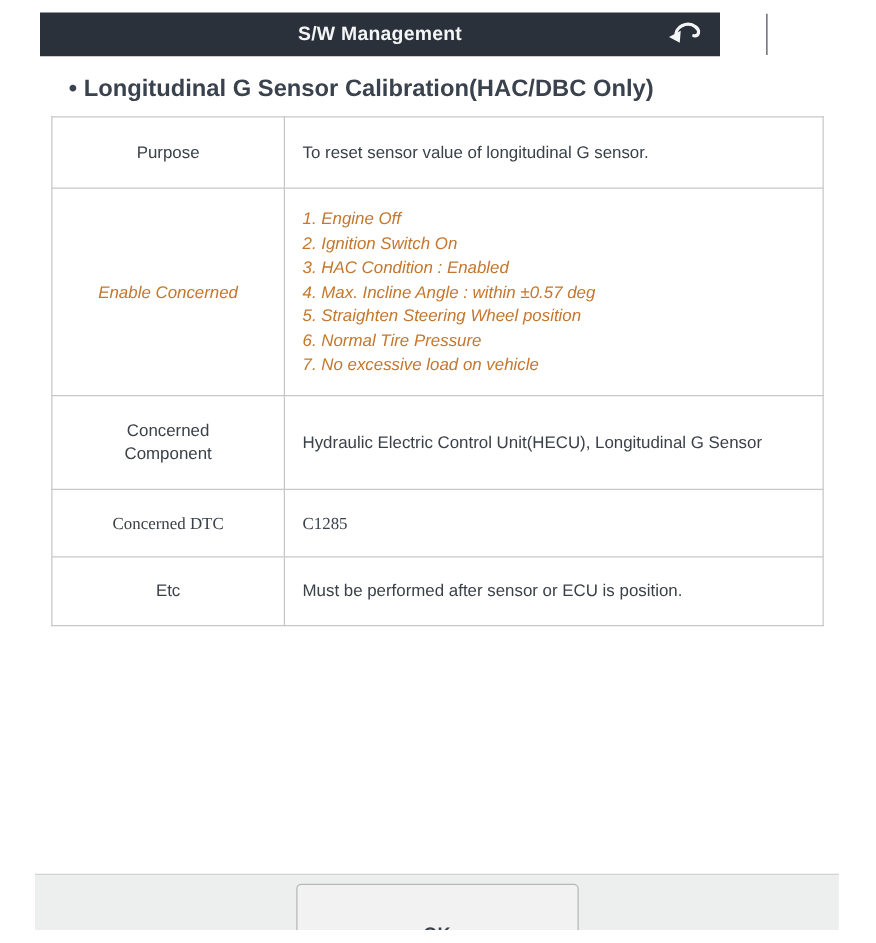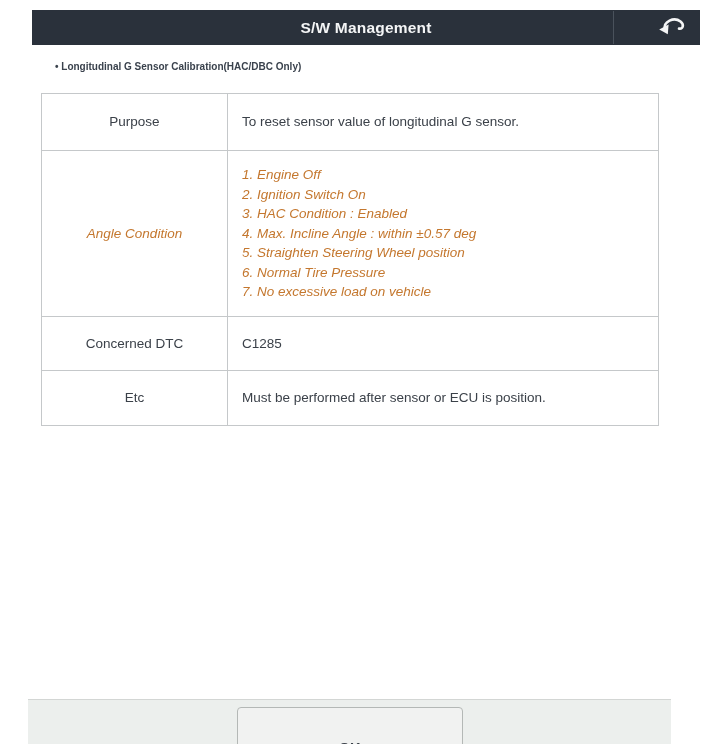--- a/index.html
+++ b/index.html
@@ -10,21 +10,21 @@
     background: #ffffff;
     overflow: hidden;
     font-family: "Liberation Sans", sans-serif;
     color: var(--text, #3b4149);
   }
 
   
   .titlebar {
     position: absolute;
     left: 32px; top: 10px;
-    width: 668px; height: 35px;
+    width: 544px; height: 35px;
     background: var(--header-bg, #2a313b);
   }
   .titlebar-title {
     position: absolute;
     left: 0; right: 0; top: 0; bottom: 0;
     display: flex; align-items: center; justify-content: center;
     color: #f4f5f6;
     font-size: 15.5px;
     font-weight: bold;
     letter-spacing: 0.2px;
@@ -43,21 +43,21 @@
     border: none;
     padding: 0;
     display: flex; align-items: center; justify-content: center;
     cursor: pointer;
   }
 
   
   .section-heading {
     position: absolute;
     left: 55px; top: 61px;
-    font-size: 10px;
+    font-size: 19px;
     font-weight: bold;
     color: #3a424d;
   }
 
   
   .info-table {
     position: absolute;
     left: 41px; top: 93px;
     width: 618px;
     border-collapse: collapse;
@@ -76,21 +76,21 @@
     color: var(--text, #3b4149);
   }
   .value-cell {
     padding: 8px 14px;
     line-height: 19.5px;
     color: var(--text, #3b4149);
   }
   .row-purpose td   { height: 40px; }
   .row-enable td    { height: 149px; font-style: italic; }
   .row-component td { height: 58px; }
-  .row-dtc td       { height: 37px; }
+  .row-dtc td       { height: 37px; font-family: Liberation Serif, serif; }
   .row-failsafe td  { height: 38px; }
   .row-etc td       { height: 38px; }
   .hl { color: var(--accent, #c4772e) !important; }
 
   
   .footer-bar {
     position: absolute;
     left: 28px; top: 699px;
     width: 643px; height: 44px;
     background: var(--footer-bg, #ecefed);
@@ -141,28 +141,33 @@
     <colgroup>
         <col style="width:186px">
         <col>
       </colgroup>
     <tbody>
       <tr class="row-purpose">
         <td class="label-cell">Purpose</td>
         <td class="value-cell">To reset sensor value of longitudinal G sensor.</td>
       </tr>
       <tr class="row-enable">
-        <td class="label-cell hl">Angle Condition</td>
+        <td class="label-cell hl">Enable Concerned</td>
         <td class="value-cell hl">1. Engine Off
 2. Ignition Switch On
 3. HAC Condition : Enabled
 4. Max. Incline Angle : within ±0.57 deg
 5. Straighten Steering Wheel position
 6. Normal Tire Pressure
 7. No excessive load on vehicle</td>
+      </tr>
+      <tr class="row-component">
+        <td class="label-cell">Concerned
+Component</td>
+        <td class="value-cell">Hydraulic Electric Control Unit(HECU), Longitudinal G Sensor</td>
       </tr>
       <tr class="row-dtc">
         <td class="label-cell">Concerned DTC</td>
         <td class="value-cell">C1285</td>
       </tr>
       <tr class="row-etc">
         <td class="label-cell">Etc</td>
         <td class="value-cell">Must be performed after sensor or ECU is position.</td>
       </tr>
     </tbody>

